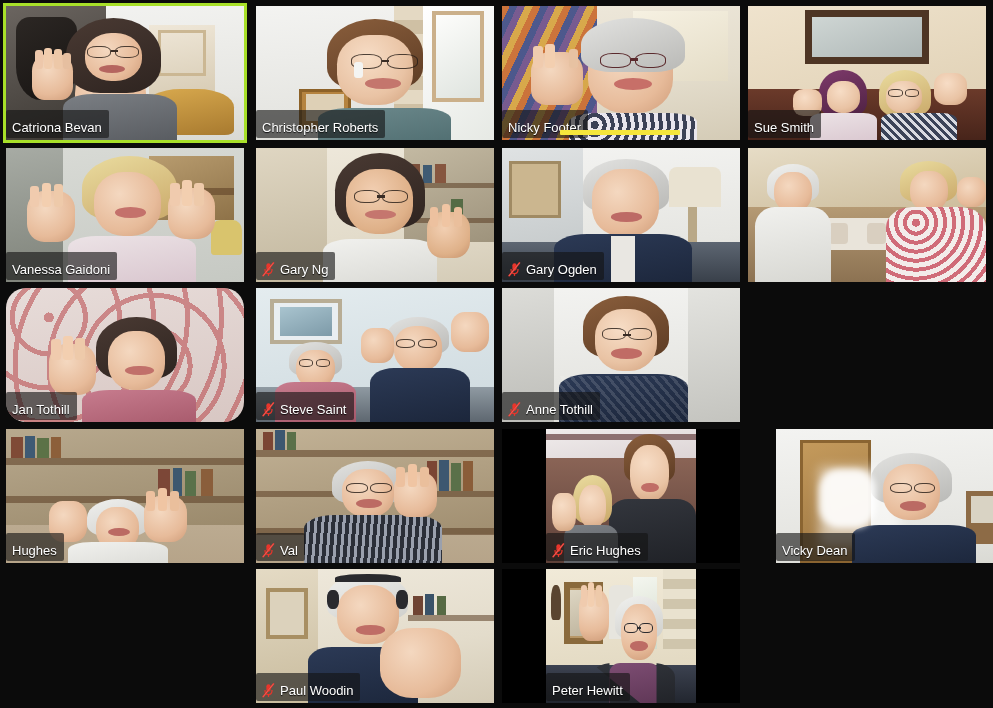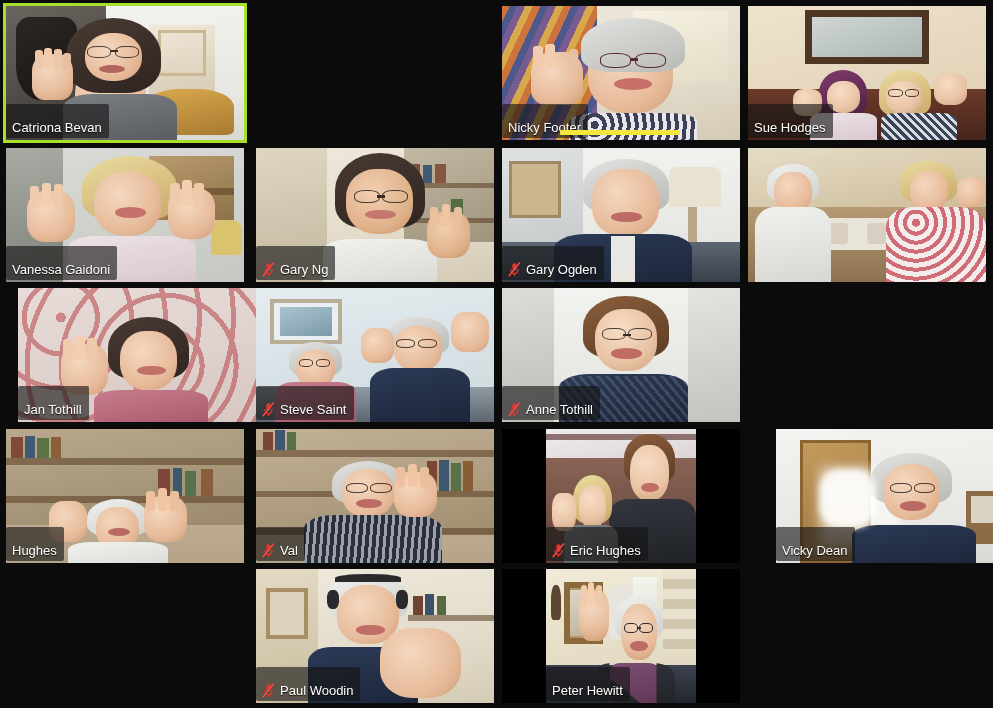--- a/index.html
+++ b/index.html
@@ -41,21 +41,21 @@
   }
 
   
   .namebar {
     position: absolute;
     left: 0;
     bottom: 2px;
     display: flex;
     align-items: center;
     gap: 5px;
-    padding: 16px 7px 3px 6px;
+    padding: 10px 7px 3px 6px;
     background: rgba(20,20,20,0.62);
     border-radius: 2px;
     max-width: 96%;
     z-index: 5;
   }
   .tile.pillar .namebar { left: 44px; }
   .namebar .nm {
     color: #ffffff;
     font-size: 13px;
     line-height: 15px;
@@ -139,20 +139,41 @@
     <div class="b skin-a" style="left:11%;top:36%;width:17%;height:34%;border-radius:38% 38% 30% 30%;"></div>
     <div class="rect" style="left:12%;top:33%;width:3.4%;height:14%;background:#eec8ab;border-radius:3px;"></div>
     <div class="rect" style="left:16%;top:31%;width:3.4%;height:16%;background:#f1cdae;border-radius:3px;"></div>
     <div class="rect" style="left:20%;top:32%;width:3.4%;height:15%;background:#edc8a8;border-radius:3px;"></div>
     <div class="rect" style="left:24%;top:35%;width:3.2%;height:12%;background:#e6bfa0;border-radius:3px;"></div>
       </div>
       <div class="namebar">
         <span class="nm">Catriona Bevan</span>
       </div>
     </div>
+    <div class="tile" style="left: 256px; top: 6px;">
+      <div class="video">
+    <div class="sc wall-white"></div>
+    <div class="rect" style="left:70%;top:0;width:30%;height:100%;background:linear-gradient(140deg,#ffffff,#e6e9e4);"></div>
+    <div class="rect" style="left:74%;top:4%;width:22%;height:68%;background:linear-gradient(150deg,#fdfdfb,#dfe4df);border:4px solid #cbb08a;"></div>
+    <div class="rect" style="left:58%;top:0;width:12%;height:92%;background:repeating-linear-gradient(180deg,#e4d9c3 0 14px,#cfc0a4 14px 28px);"></div>
+    <div class="rect" style="left:18%;top:62%;width:22%;height:30%;background:#b5833f;border:3px solid #8d6228;"></div>
+    <div class="rect" style="left:21%;top:66%;width:16%;height:20%;background:#ded0b6;"></div>
+    <div class="b hair-brown" style="left:30%;top:10%;width:40%;height:52%;border-radius:50% 50% 30% 30%;"></div>
+    <div class="b skin-b" style="left:34%;top:22%;width:32%;height:52%;border-radius:42% 42% 44% 44%;"></div>
+    <div class="glassesline" style="left:40%;top:36%;width:13%;height:11%;"></div>
+    <div class="glassesline" style="left:55%;top:36%;width:13%;height:11%;"></div>
+    <div class="rect" style="left:53%;top:40%;width:3%;height:2%;background:#3a2d26;"></div>
+    <div class="b" style="left:46%;top:54%;width:15%;height:8%;border-radius:50%;background:#c4766d;"></div>
+    <div class="rect" style="left:41%;top:42%;width:4%;height:12%;background:#f4f4f2;border-radius:3px;"></div>
+    <div class="b top-teal" style="left:26%;top:76%;width:56%;height:34%;border-radius:24% 24% 0 0;"></div>
+      </div>
+      <div class="namebar">
+        <span class="nm">Christopher Roberts</span>
+      </div>
+    </div>
     <div class="tile" style="left: 502px; top: 6px;">
       <div class="video">
     <div class="sc wall-cream"></div>
     <div class="rect" style="left:0;top:0;width:40%;height:100%;background:repeating-linear-gradient(115deg,#c96a2e 0 7px,#3f4c86 7px 14px,#6e4f8a 14px 21px,#d6a33f 21px 28px);opacity:.92;"></div>
     <div class="rect" style="left:55%;top:4%;width:40%;height:52%;background:linear-gradient(160deg,#f6f1e2,#e4dcc6);"></div>
     <div class="b skin-a" style="left:36%;top:20%;width:36%;height:60%;border-radius:44% 44% 42% 42%;"></div>
     <div class="b hair-grey" style="left:33%;top:9%;width:44%;height:40%;border-radius:52% 52% 30% 30%;"></div>
     <div class="glassesline" style="left:41%;top:35%;width:13%;height:11%;border-color:#5b2a2d;"></div>
     <div class="glassesline" style="left:56%;top:35%;width:13%;height:11%;border-color:#5b2a2d;"></div>
     <div class="rect" style="left:54%;top:39%;width:3%;height:2%;background:#5b2a2d;"></div>
@@ -179,21 +200,21 @@
     <div class="b hair-blond" style="left:55%;top:48%;width:22%;height:34%;border-radius:50% 50% 30% 30%;"></div>
     <div class="b skin-b" style="left:58%;top:56%;width:15%;height:24%;border-radius:44%;"></div>
     <div class="glassesline" style="left:59%;top:62%;width:6%;height:6%;"></div>
     <div class="glassesline" style="left:66%;top:62%;width:6%;height:6%;"></div>
     <div class="b skin-b" style="left:19%;top:62%;width:12%;height:20%;border-radius:36%;"></div>
     <div class="b skin-b" style="left:78%;top:50%;width:14%;height:24%;border-radius:36%;"></div>
     <div class="b top-floral" style="left:26%;top:80%;width:28%;height:26%;border-radius:20% 20% 0 0;"></div>
     <div class="b top-navy" style="left:56%;top:80%;width:32%;height:26%;border-radius:20% 20% 0 0;background:repeating-linear-gradient(45deg,#3a4358 0 3px,#d9dbe2 3px 6px);"></div>
       </div>
       <div class="namebar">
-        <span class="nm">Sue Hodges</span>
+        <span class="nm">Sue Smith</span>
       </div>
     </div>
     <div class="tile" style="left: 6px; top: 148px;">
       <div class="video">
     <div class="sc wall-grey"></div>
     <div class="rect" style="left:0;top:0;width:24%;height:100%;background:linear-gradient(170deg,#a7aba4,#7e8279);"></div>
     <div class="rect" style="left:60%;top:6%;width:36%;height:48%;background:linear-gradient(160deg,#b89c6f,#8e7248);"></div>
     <div class="shelf" style="left:60%;top:30%;width:36%;height:5%;"></div>
     <div class="rect" style="left:86%;top:54%;width:13%;height:26%;background:#d9c46d;border-radius:30% 30% 10% 10%;"></div>
     <div class="b hair-blond" style="left:32%;top:6%;width:40%;height:48%;border-radius:50% 50% 30% 30%;"></div>
@@ -286,21 +307,21 @@
     <div class="b" style="left:50%;top:56%;width:8%;height:16%;border-radius:20%;background:#d9cfc0;"></div>
     <div class="b hair-white" style="left:8%;top:12%;width:22%;height:28%;border-radius:50% 50% 30% 30%;"></div>
     <div class="b skin-a" style="left:11%;top:18%;width:16%;height:30%;border-radius:44%;"></div>
     <div class="b top-white" style="left:3%;top:44%;width:32%;height:56%;border-radius:26% 26% 0 0;"></div>
     <div class="b hair-blond" style="left:64%;top:10%;width:24%;height:30%;border-radius:50% 50% 30% 30%;"></div>
     <div class="b skin-a" style="left:68%;top:17%;width:16%;height:30%;border-radius:44%;"></div>
     <div class="b" style="left:58%;top:44%;width:42%;height:58%;border-radius:26% 26% 0 0;background:repeating-radial-gradient(circle at 30% 20%, #d06b78 0 4px, #f3ecea 4px 9px);"></div>
     <div class="b skin-a" style="left:88%;top:22%;width:12%;height:22%;border-radius:40%;"></div>
       </div>
     </div>
-    <div class="tile" style="left: 18px; top: 288px;">
+    <div class="tile" style="left: 6px; top: 288px; border-radius: 20px;">
       <div class="video">
     <div class="sc wall-pink"></div>
     <div class="rect" style="left:0;top:0;width:100%;height:100%;background:repeating-radial-gradient(circle at 18% 22%, #b8454a 0 5px, rgba(0,0,0,0) 5px 34px), repeating-radial-gradient(circle at 62% 58%, #b8454a 0 5px, rgba(0,0,0,0) 5px 34px);opacity:.55;"></div>
     <div class="b hair-dark" style="left:38%;top:22%;width:34%;height:46%;border-radius:50% 50% 30% 30%;"></div>
     <div class="b skin-a" style="left:43%;top:32%;width:24%;height:44%;border-radius:44%;"></div>
     <div class="b" style="left:50%;top:58%;width:12%;height:7%;border-radius:50%;background:#c1706a;"></div>
     <div class="b top-pink" style="left:32%;top:76%;width:48%;height:32%;border-radius:24% 24% 0 0;"></div>
     <div class="b skin-a" style="left:18%;top:42%;width:20%;height:38%;border-radius:36%;"></div>
     <div class="rect" style="left:19%;top:38%;width:4%;height:16%;background:#f0cbae;border-radius:3px;"></div>
     <div class="rect" style="left:24%;top:36%;width:4%;height:18%;background:#f3cfb0;border-radius:3px;"></div>

